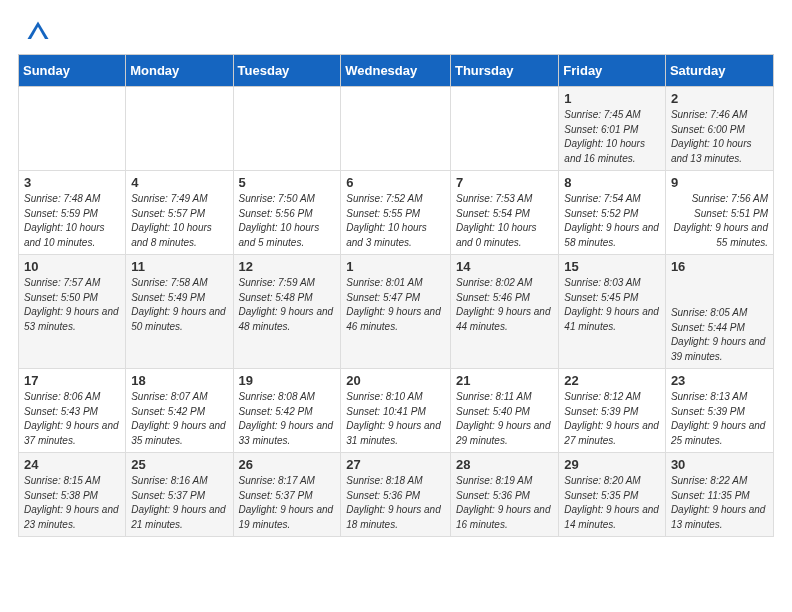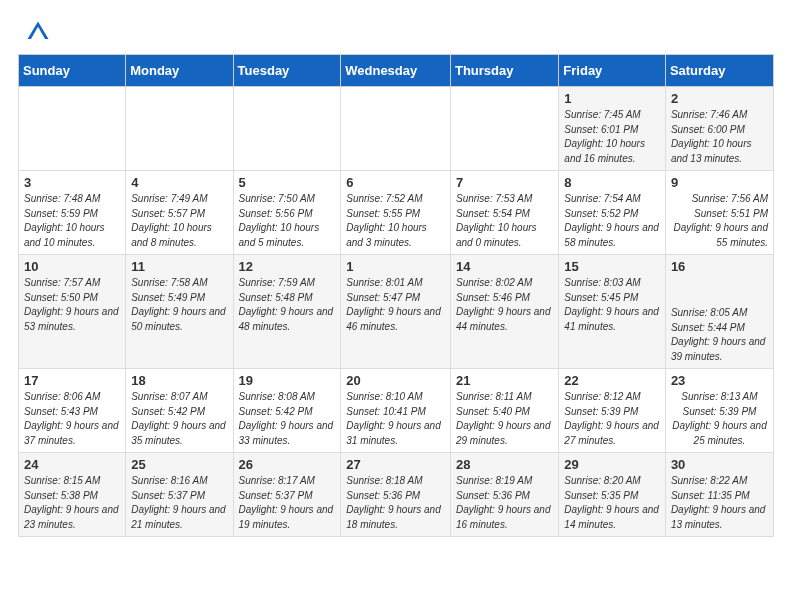--- a/index.html
+++ b/index.html
@@ -275,21 +275,21 @@
 Daylight: 9 hours and 29 minutes.</div>
           </td>
           <td>
             <span class="day-num">22</span>
             <div class="day-info" style="white-space: pre-line;">Sunrise: 8:12 AM
 Sunset: 5:39 PM
 Daylight: 9 hours and 27 minutes.</div>
           </td>
           <td>
             <span class="day-num">23</span>
-            <div class="day-info" style="white-space: pre-line; text-align: center;">Sunrise: 8:13 AM
+            <div class="day-info" style="white-space: pre-line;">Sunrise: 8:13 AM
 Sunset: 5:39 PM
 Daylight: 9 hours and 25 minutes.</div>
           </td>
         </tr>
         <tr>
           <td>
             <span class="day-num">24</span>
             <div class="day-info" style="white-space: pre-line;">Sunrise: 8:15 AM
 Sunset: 5:38 PM
 Daylight: 9 hours and 23 minutes.</div>

